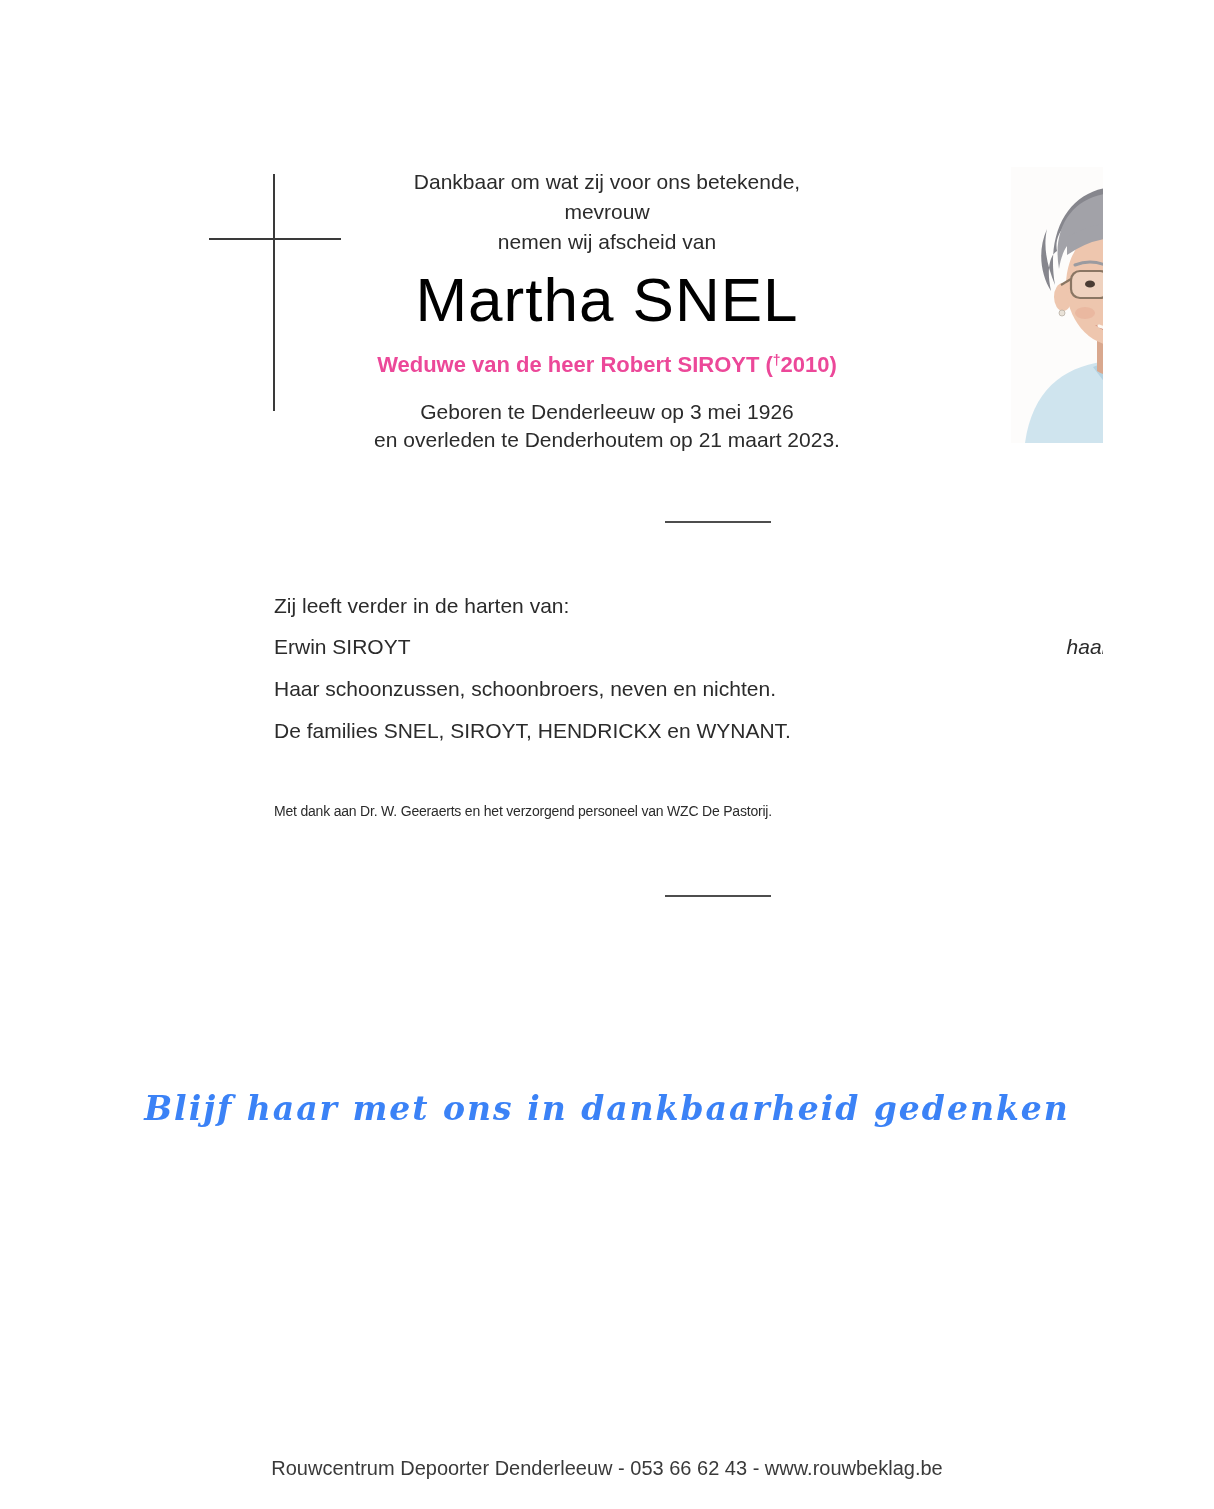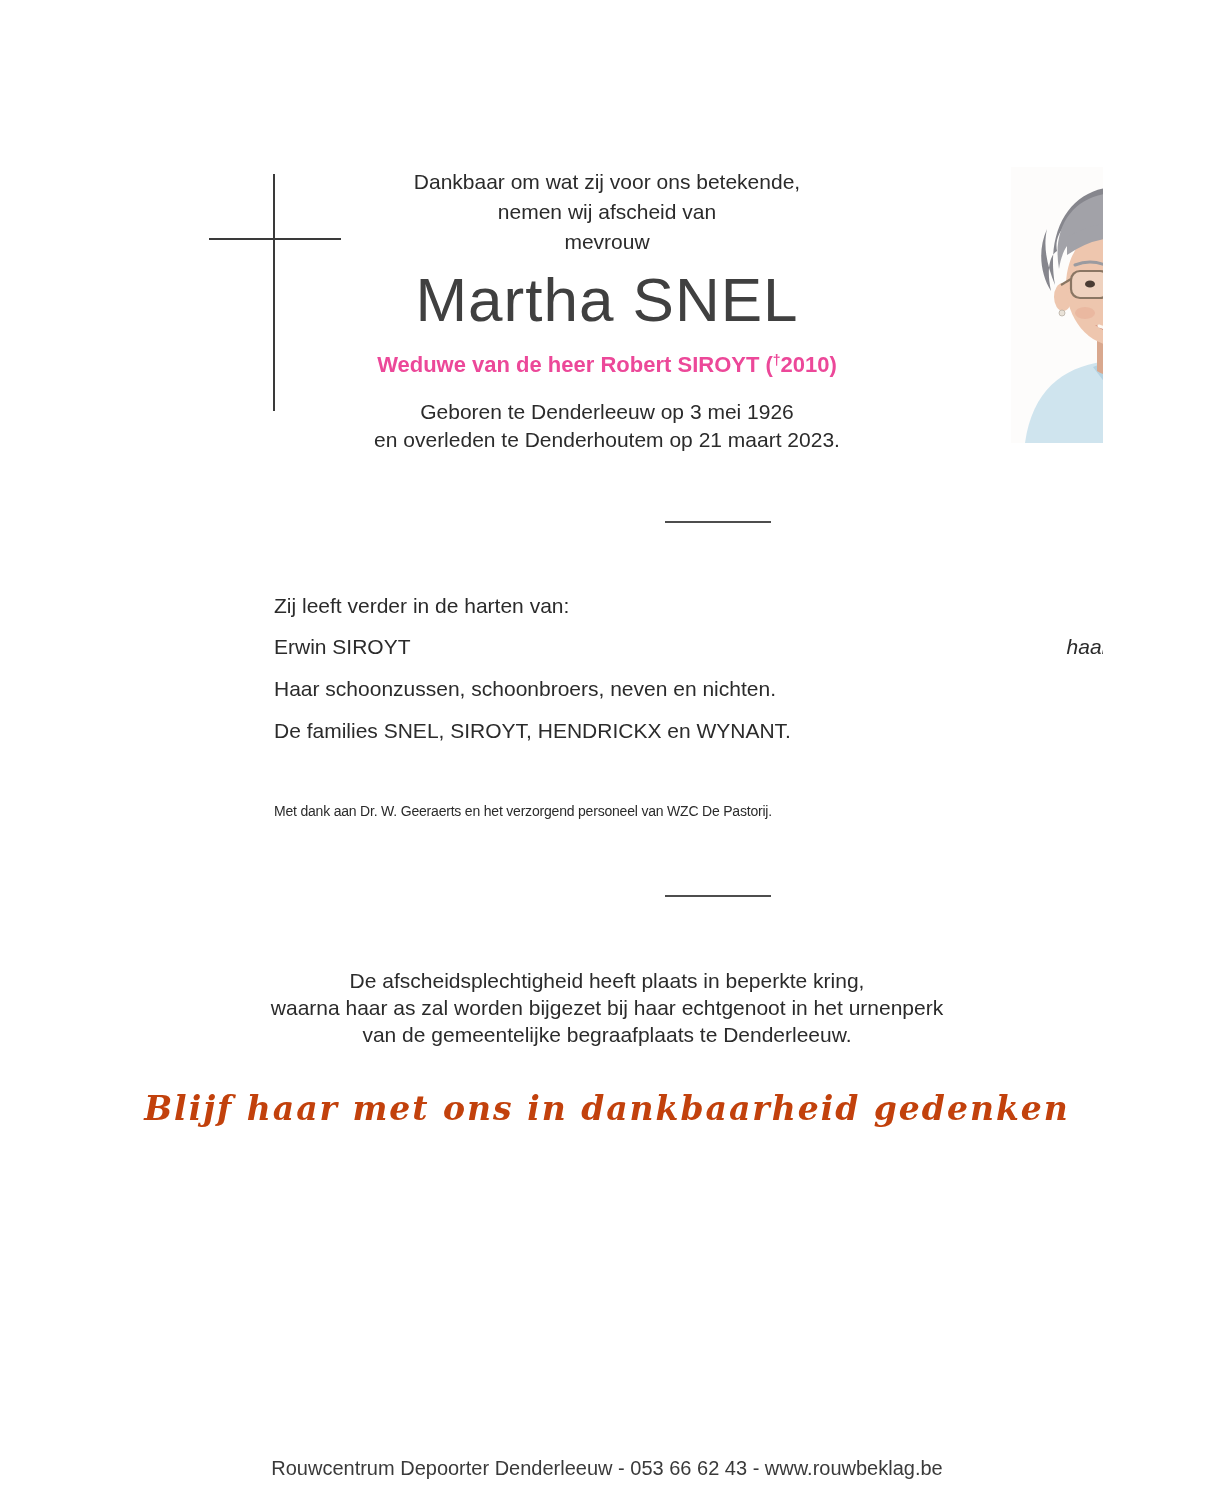--- a/index.html
+++ b/index.html
@@ -15,21 +15,21 @@
   }
   .abs { position: absolute; }
   .centered { left: 0; width: 100%; text-align: center; }
 
   
   .cross-v { position:absolute; left: 162px; top: 157px; width: 2px; height: 237px; background: #3a3a3a; }
   .cross-h { position:absolute; left: 98px;  top: 221px; width: 132px; height: 2px; background: #3a3a3a; }
 
   
   .intro   { top: 150px; font-size: 21px; line-height: 30px; }
-  .name    { top: 250px; font-size: 62px; line-height: 66px; font-weight: 300; letter-spacing: 1px; color:#404040; }
+  .name    { top: 250px; font-size: 62px; line-height: 66px; font-weight: 300; letter-spacing: 1px; color:#000000; }
   .widow   { top: 335px; font-size: 22px; font-weight: 600; color:#ec4899; }
   .widow sup { font-size: 14px; vertical-align: 7px; }
   .borndied{ top: 381px; font-size: 21px; line-height: 28px; }
 
   .divider { position:absolute; left: 554px; width: 106px; height: 0; border-top: 2px solid #4d4d4d; }
   .divider-1 { top: 504px; }
   .divider-2 { top: 878px; }
 
   
   .surv { left: 163px; font-size: 21px; text-align: right; }
@@ -42,21 +42,21 @@
 
   .ceremony { top: 950px; font-size: 21px; line-height: 27px; }
 
   .closing {
     top: 1072px;
     font-size: 33px;
     font-family: "DejaVu Serif", serif;
     font-style: italic;
     font-weight: bold;
     letter-spacing: 2px;
-    color: #c2410c;
+    color: #3b82f6;
   }
 
   .footer { top: 1440px; font-size: 20px; color: #3a3a3a; }
 
   
   .photo {
     position: absolute;
     left: 900px;
     top: 150px;
     width: 213px;
@@ -110,22 +110,22 @@
       <ellipse cx="74" cy="146" rx="10" ry="6" fill="#e39d86" opacity="0.35"></ellipse>
       <ellipse cx="139" cy="146" rx="10" ry="6" fill="#e39d86" opacity="0.35"></ellipse>
 
       <path d="M 84 158 Q 106 174 129 158 Q 106 166 84 158 Z" fill="#c4705f"></path>
       <path d="M 88 159 Q 106 166 125 159" fill="none" stroke="#fdf6ef" stroke-width="3" stroke-linecap="round"></path>
     </svg>
   </div>
 
   <div class="abs centered intro">
     <div>Dankbaar om wat zij voor ons betekende,</div>
+    <div>mevrouw</div>
     <div>nemen wij afscheid van</div>
-    <div>mevrouw</div>
   </div>
 
   <div class="abs centered name">Martha SNEL</div>
 
   <div class="abs centered widow">
     <span>Weduwe van de heer Robert SIROYT (</span><sup>†</sup><span>2010)</span>
   </div>
 
   <div class="abs centered borndied">
     <div>Geboren te Denderleeuw op 3 mei 1926</div>
@@ -141,23 +141,18 @@
     <span class="surv-relation">haar zoon</span>
   </div>
 
   <div class="abs surv surv-line2">Haar schoonzussen, schoonbroers, neven en nichten.</div>
   <div class="abs surv surv-line3">De families SNEL, SIROYT, HENDRICKX en WYNANT.</div>
 
   <div class="abs thanks">Met dank aan Dr. W. Geeraerts en het verzorgend personeel van WZC De Pastorij.</div>
 
   <div class="divider divider-2"></div>
 
-  <div class="abs centered ceremony">
-    <div>De afscheidsplechtigheid heeft plaats in beperkte kring,</div>
-    <div>waarna haar as zal worden bijgezet bij haar echtgenoot in het urnenperk</div>
-    <div>van de gemeentelijke begraafplaats te Denderleeuw.</div>
-  </div>
 
   <div class="abs centered closing">Blijf haar met ons in dankbaarheid gedenken</div>
 
   <div class="abs centered footer">Rouwcentrum Depoorter Denderleeuw - 053 66 62 43 - www.rouwbeklag.be</div>
 
 </div>
 
 </body></html>

